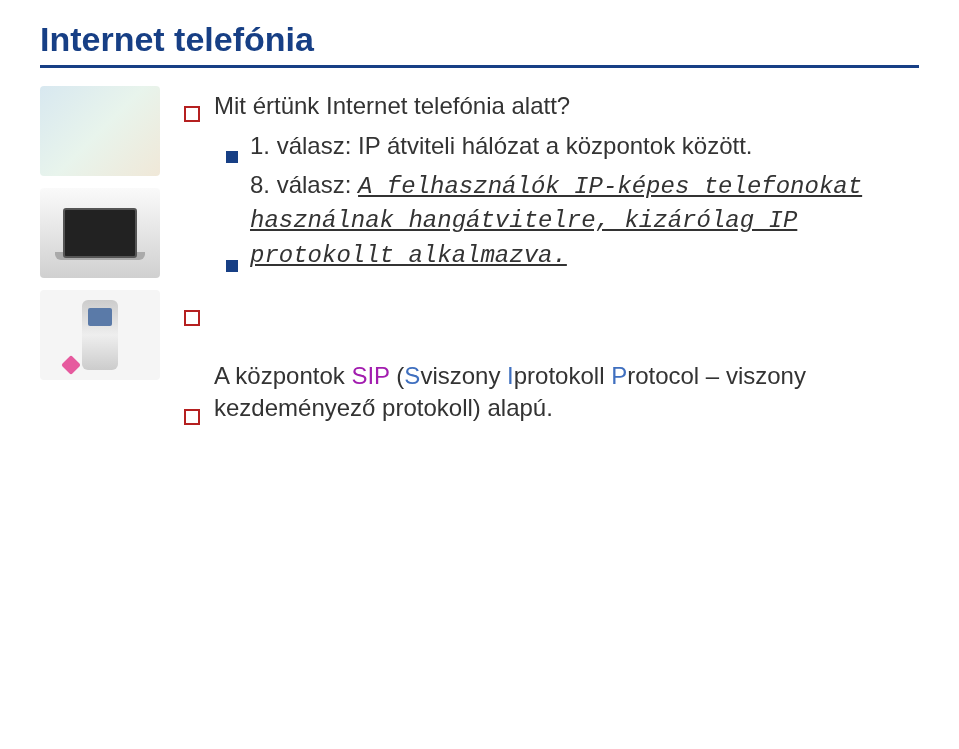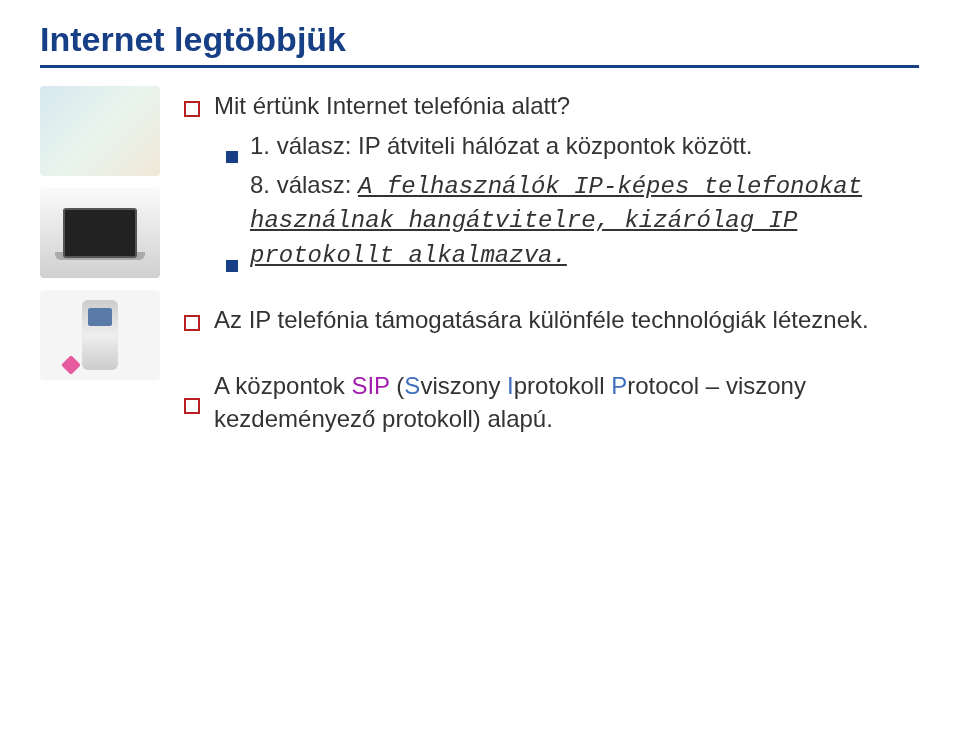--- a/index.html
+++ b/index.html
@@ -100,21 +100,21 @@
     background: #e65a9e;
     transform: rotate(45deg);
     border-radius: 2px;
   }
   .text-col {
     flex: 1;
     padding-top: 4px;
   }
   .bullet-lvl1 {
     display: flex;
-    align-items: center;
+    align-items: flex-end;
     margin-bottom: 8px;
   }
   .bullet-lvl1 .box {
     width: 16px;
     height: 16px;
     border: 2px solid #b52020;
     margin-right: 14px;
     margin-top: 6px;
     flex-shrink: 0;
   }
@@ -151,21 +151,21 @@
     height: 26px;
   }
   .orange { color: #a21caf; }
   .blue { color: #3f6fbf; }
 </style>
 </head>
 <body>
 
 <div class="slide">
 
-  <div class="title">Internet legtöbbjük</div>
+  <div class="title">Internet telefónia</div>
   <div class="title-underline"></div>
 
   <div class="content-area">
 
     <div class="thumbnails">
       <div class="thumb thumb-devices" title="device-collage"></div>
       <div class="thumb thumb-laptop" title="laptop"></div>
       <div class="thumb thumb-phone" title="mobile-phone">
         <div class="phone-body"></div>
         <div class="charm"></div>
@@ -190,21 +190,20 @@
         <div class="square"></div>
         <div class="text">
           <span>8. válasz: </span><span class="italic-under">A felhasználók IP-képes telefonokat használnak hangátvitelre, kizárólag IP protokollt alkalmazva.</span>
         </div>
       </div>
 
       <div class="spacer"></div>
 
       <div class="bullet-lvl1">
         <div class="box"></div>
-        <div class="text">Az IP telefónia támogatására különféle technológiák léteznek.</div>
       </div>
 
       <div class="spacer"></div>
 
       <div class="bullet-lvl1">
         <div class="box"></div>
         <div class="text">
           <span>A központok </span><span class="orange">SIP</span><span> (</span><span class="blue">S</span><span>viszony </span><span class="blue">I</span><span>protokoll </span><span class="blue">P</span><span>rotocol – viszony kezdeményező protokoll) alapú.</span>
         </div>
       </div>

